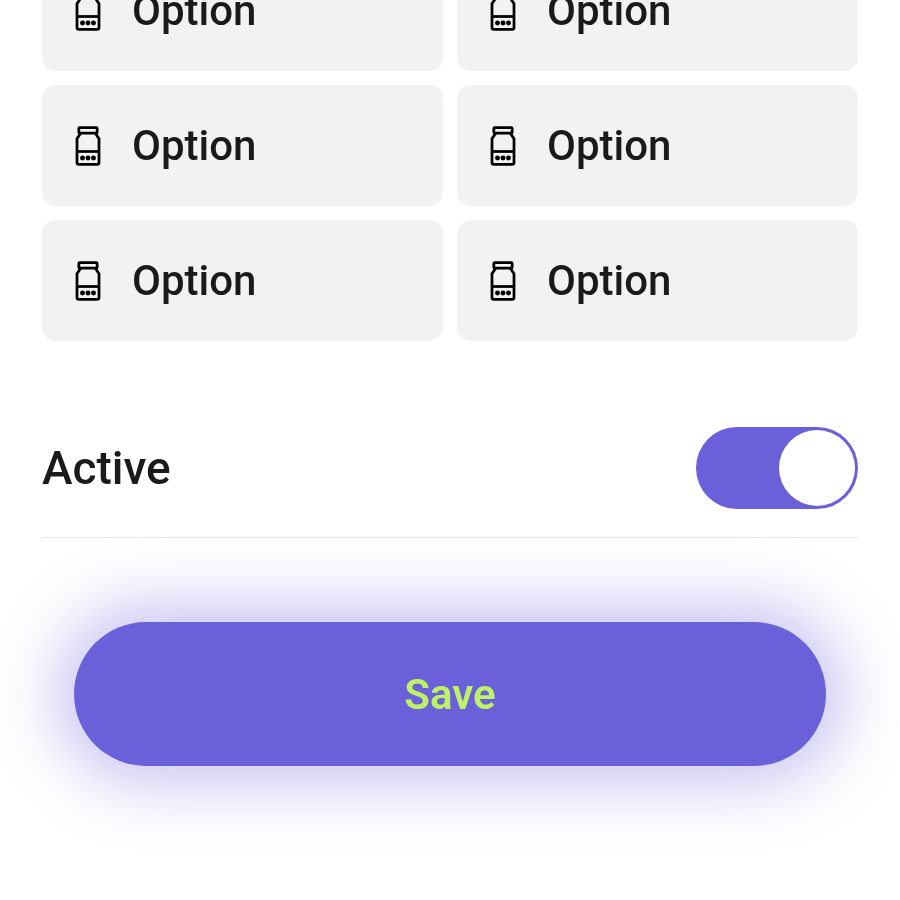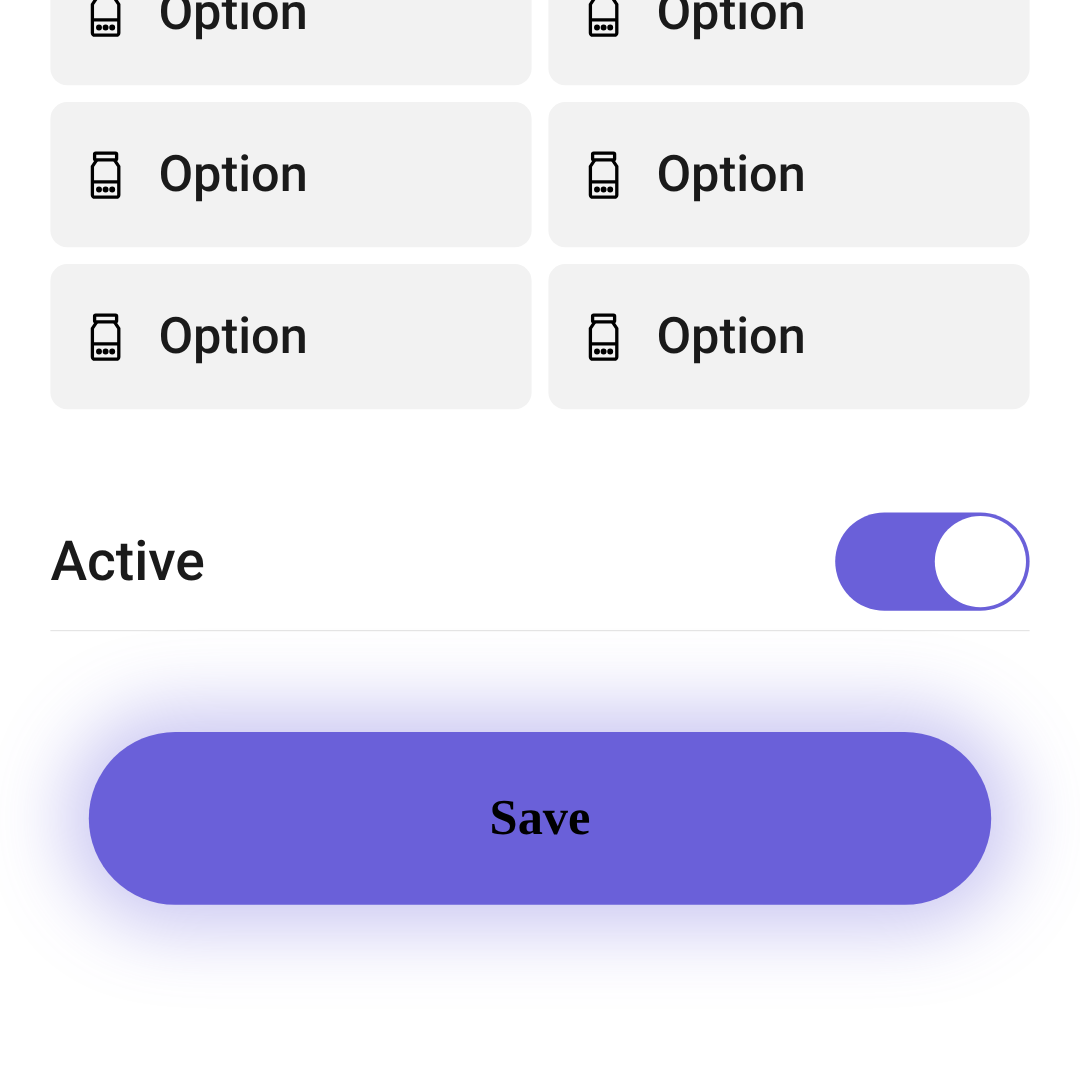--- a/index.html
+++ b/index.html
@@ -40,21 +40,21 @@
     .option-label {
       font-size: 42px;
       font-weight: 500;
       color: #1a1a1a;
     }
     .active-row {
       display: flex;
       align-items: center;
       justify-content: space-between;
       margin-top: 86px;
-      padding-bottom: 16px;
+      padding-bottom: 28px;
       border-bottom: 1px solid #e5e5e5;
     }
     .active-label {
       font-size: 46px;
       font-weight: 500;
       color: #1a1a1a;
     }
     .toggle {
       width: 162px;
       height: 82px;
@@ -79,24 +79,23 @@
       background: #6a60d9;
       border-radius: 100px;
       height: 144px;
       display: flex;
       align-items: center;
       justify-content: center;
       cursor: pointer;
       box-shadow: 0 0 60px 20px rgba(106, 96, 217, 0.35);
     }
     .save-label {
-      color: #000000;
+      color: #bef264;
       font-size: 42px;
       font-weight: 600;
-      font-family: Liberation Serif, serif;
     }
   </style>
 </head>
 <body>
 
 <div class="container">
   <div class="options-grid">
     <div class="option-card">
       <svg class="option-icon" viewBox="0 0 24 24" fill="none" stroke="#000" stroke-width="1.5">
         <rect x="7" y="2" width="10" height="3" rx="0.5"></rect>

